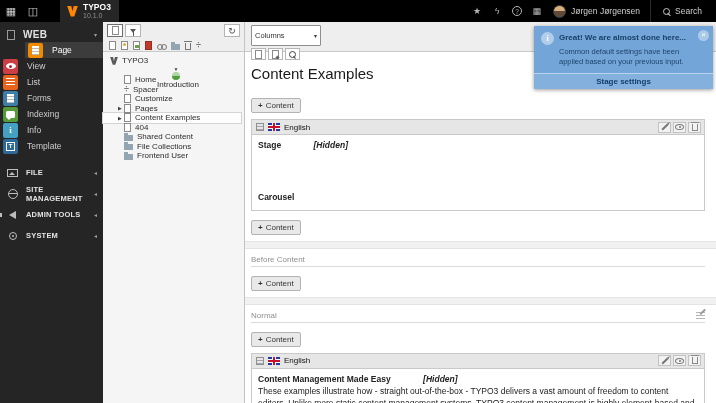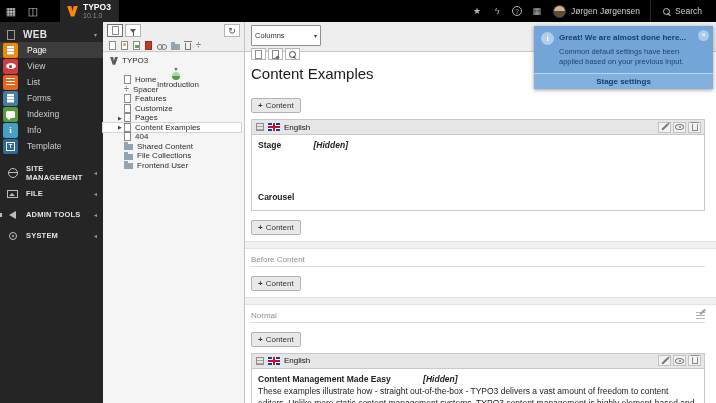--- a/index.html
+++ b/index.html
@@ -26,21 +26,21 @@
   .mag::after { content:""; position:absolute; width:4px; height:1px; background:#c9c9c9; transform:rotate(45deg); right:-1px; bottom:0; }
   .search-label { color:#cfcfcf; font-size:8.5px; }
 
   
   .modulemenu { position:absolute; top:22px; left:0; width:103px; bottom:0; background:#252525; padding-top:5px; }
   .mm-head { display:flex; align-items:center; height:15px; padding:0 6px 0 7px; cursor:pointer; }
   .mm-head-ico { width:8px; height:10px; border:1px solid #9a9a9a; background:transparent; margin-right:8px; }
   .mm-head-label { color:#e2e2e2; font-size:10px; font-weight:bold; letter-spacing:.3px; }
   .mm-caret { margin-left:auto; color:#9a9a9a; font-size:6px; }
   .mm-item { display:flex; align-items:center; height:16px; padding-left:3px; cursor:pointer; }
-  .mm-item.active { background:#3c3c3c; }
+  .mm-item.active { background:#3c3c3c;margin-left:25px; }
   .mi { width:15px; height:15px; border-radius:2px; display:flex; align-items:center; justify-content:center; flex-shrink:0; }
   .mm-label { color:#cdcdcd; font-size:8.5px; margin-left:9px; }
   .mm-item.active .mm-label { color:#fff; }
   .g-page { width:7px; height:9px; background:repeating-linear-gradient(to bottom, rgba(0,0,0,0) 0 2px, rgba(0,0,0,.28) 2px 3px), #fff; }
   .g-eye { width:10px; height:6px; background:#fff; border-radius:50%; position:relative; }
   .g-eye::after { content:""; position:absolute; left:3.5px; top:1.5px; width:3px; height:3px; border-radius:50%; background:#a02b33; }
   .g-list { width:9px; height:8px; background:repeating-linear-gradient(to bottom, #fff 0 1px, rgba(0,0,0,0) 1px 3px); }
   .g-bubble { width:9px; height:7px; background:#fff; border-radius:1.5px; position:relative; }
   .g-bubble::after { content:""; position:absolute; bottom:-2px; left:1px; border-left:2px solid transparent; border-right:2px solid transparent; border-top:2px solid #fff; }
   .g-letter { color:#fff; font-weight:bold; font-size:9px; font-family:"Liberation Serif", serif; }
@@ -218,30 +218,30 @@
     </div>
     <div class="mm-item">
       <span class="mi" style="background-color: rgb(45, 106, 153);">
           <span class="g-frame">T</span>
         </span>
       <span class="mm-label">Template</span>
     </div>
     <div class="mm-groups">
       <div class="mm-group">
         <span class="gi">
-            <span class="gi-globe"></span>
-          </span>
-        <span class="mm-group-label">SITE MANAGEMENT</span>
+            <span class="gi-img"></span>
+          </span>
+        <span class="mm-group-label">FILE</span>
         <span class="mm-caret">◂</span>
       </div>
       <div class="mm-group">
         <span class="gi">
-            <span class="gi-img"></span>
-          </span>
-        <span class="mm-group-label">FILE</span>
+            <span class="gi-globe"></span>
+          </span>
+        <span class="mm-group-label">SITE MANAGEMENT</span>
         <span class="mm-caret">◂</span>
       </div>
       <div class="mm-group">
         <span class="gi">
             <span class="gi-horn"></span>
           </span>
         <span class="mm-group-label">ADMIN TOOLS</span>
         <span class="mm-caret">◂</span>
       </div>
       <div class="mm-group">
@@ -286,24 +286,20 @@
         <span class="globe"></span>
         <span class="tl">Introduction</span>
       </div>
       <div class="trow lvl2nt">
         <span class="p-ico"></span>
         <span class="tl">Home</span>
       </div>
       <div class="trow lvl2nt">
         <span class="spacer-glyph">÷</span>
         <span class="tl">Spacer</span>
-      </div>
-      <div class="trow lvl2nt">
-        <span class="p-ico"></span>
-        <span class="tl">Features</span>
       </div>
       <div class="trow lvl2nt">
         <span class="p-ico"></span>
         <span class="tl">Customize</span>
       </div>
       <div class="trow lvl2">
         <span class="tg">▶</span>
         <span class="p-ico"></span>
         <span class="tl">Pages</span>
       </div>

